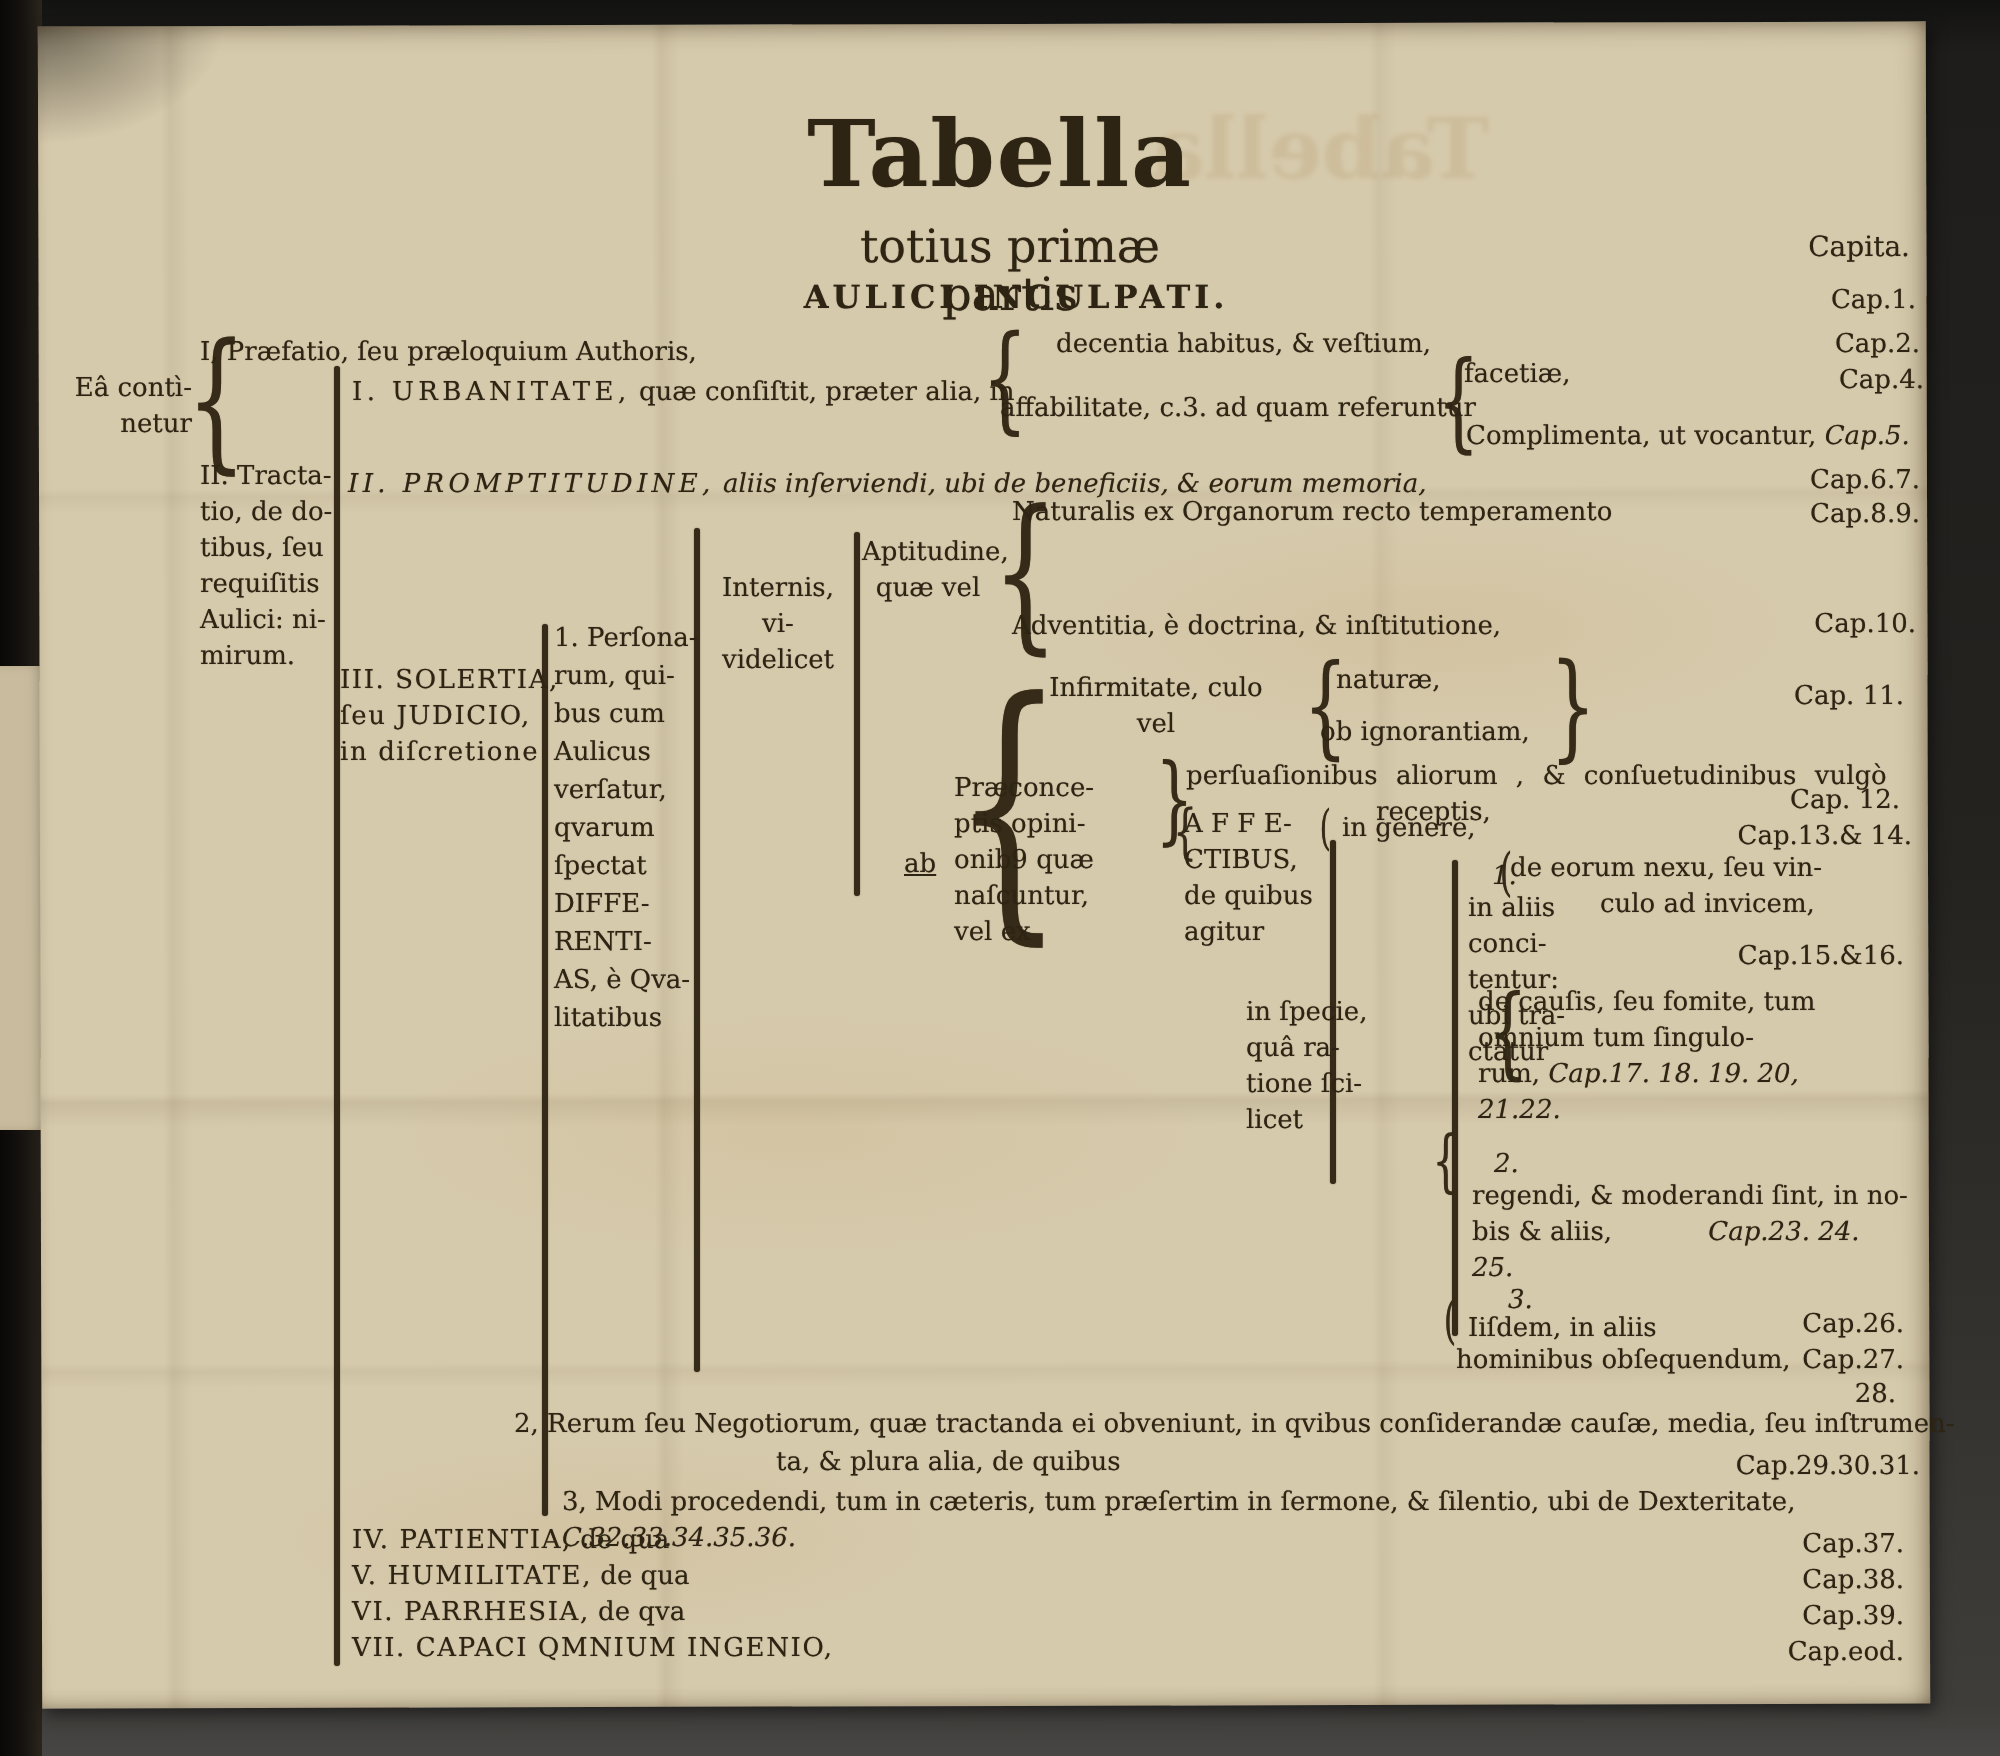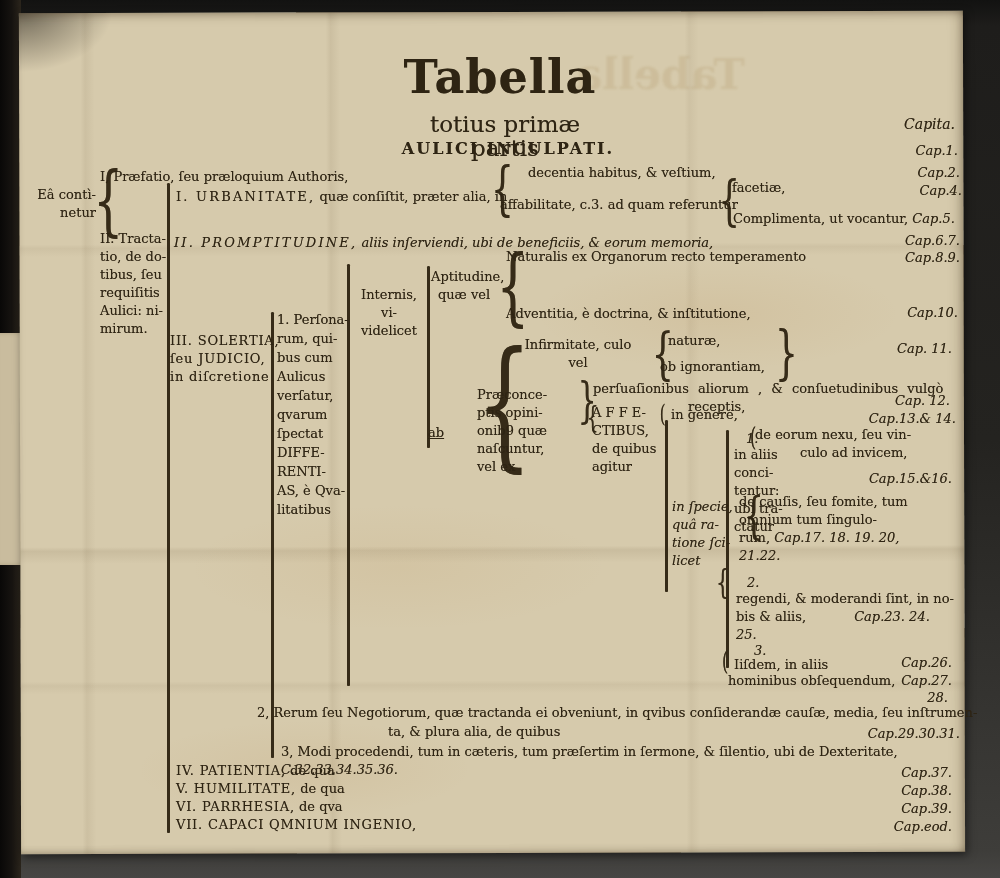--- a/index.html
+++ b/index.html
@@ -19,23 +19,23 @@
            radial-gradient(300px 90px at 40% 66%,rgba(175,125,60,.08),transparent 70%),
            radial-gradient(240px 70px at 30% 90%,rgba(170,120,60,.09),transparent 70%),
            linear-gradient(90deg,transparent 6.5%,rgba(80,60,30,.07) 7%,transparent 8%),
            linear-gradient(90deg,transparent 32.5%,rgba(80,60,30,.08) 33%,transparent 34%),
            linear-gradient(90deg,transparent 70.5%,rgba(80,60,30,.06) 71%,transparent 72%),
            linear-gradient(180deg,transparent 27.5%,rgba(80,60,30,.06) 28%,transparent 29%),
            linear-gradient(180deg,transparent 63.5%,rgba(90,70,40,.10) 64%,transparent 65.5%),
            linear-gradient(180deg,transparent 79.5%,rgba(80,60,30,.06) 80%,transparent 81%);}
   .txt{position:absolute;font-size:13px;line-height:18px;color:#2e2413;white-space:pre-line;
        text-shadow:0 0 .5px rgba(46,36,19,.5);z-index:3;}
-  .cap{font-style:italic;text-align:right;}
+  .cap{text-align:right;}
   .ital{font-style:italic;}
-  .u{text-decoration:underline;}
+  .u{text-decoration:underline;padding-left:24px;}
   .c{text-align:center;}
   .r{text-align:right;}
   .spread{letter-spacing:2.2px;}
   .spread-sm{letter-spacing:.8px;}
   .title{font-size:46px;line-height:50px;font-weight:bold;letter-spacing:1px;}
   .sub1{font-size:23px;line-height:24px;}
   .sub2{font-size:16px;line-height:19px;font-weight:bold;letter-spacing:2px;}
   .caph{font-size:14px;}
   .vr{position:absolute;width:2.6px;background:#362b18;border-radius:2px;z-index:2;
       box-shadow:0 0 .6px rgba(40,30,10,.8);}
@@ -160,21 +160,21 @@
 conci-
 tentur:
 ubi tra-
 ctatur</div>
   <div class="txt" style="left:755px;top:426px;">de eorum nexu, ſeu vin-</div>
   <div class="txt" style="left:800px;top:444px;">culo ad invicem,</div>
   <div class="txt" style="left:739px;top:493px;width:220px;"><span>de cauſis, ſeu fomite, tum
 omnium tum ſingulo-
 rum, </span><span class="ital">Cap.17. 18. 19. 20,
 21.22.</span></div>
-  <div class="txt" style="left:672px;top:498px;width:70px;font-style:italic;">in ſpecie,
+  <div class="txt" style="left:623px;top:498px;width:70px;">in ſpecie,
 quâ ra-
 tione ſci-
 licet</div>
   <div class="txt ital" style="left:747px;top:574px;">2.</div>
   <div class="txt" style="left:736px;top:590px;width:218px;"><span>regendi, &amp; moderandi ſint, in no-
 bis &amp; aliis, </span><span class="ital" style="margin-left:44px;">Cap.23. 24. 25.</span></div>
   <div class="txt ital" style="left:754px;top:642px;">3.</div>
   <div class="txt" style="left:734px;top:656px;">Iiſdem, in aliis</div>
   <div class="txt" style="left:728px;top:672px;">hominibus obſequendum,</div>
 

